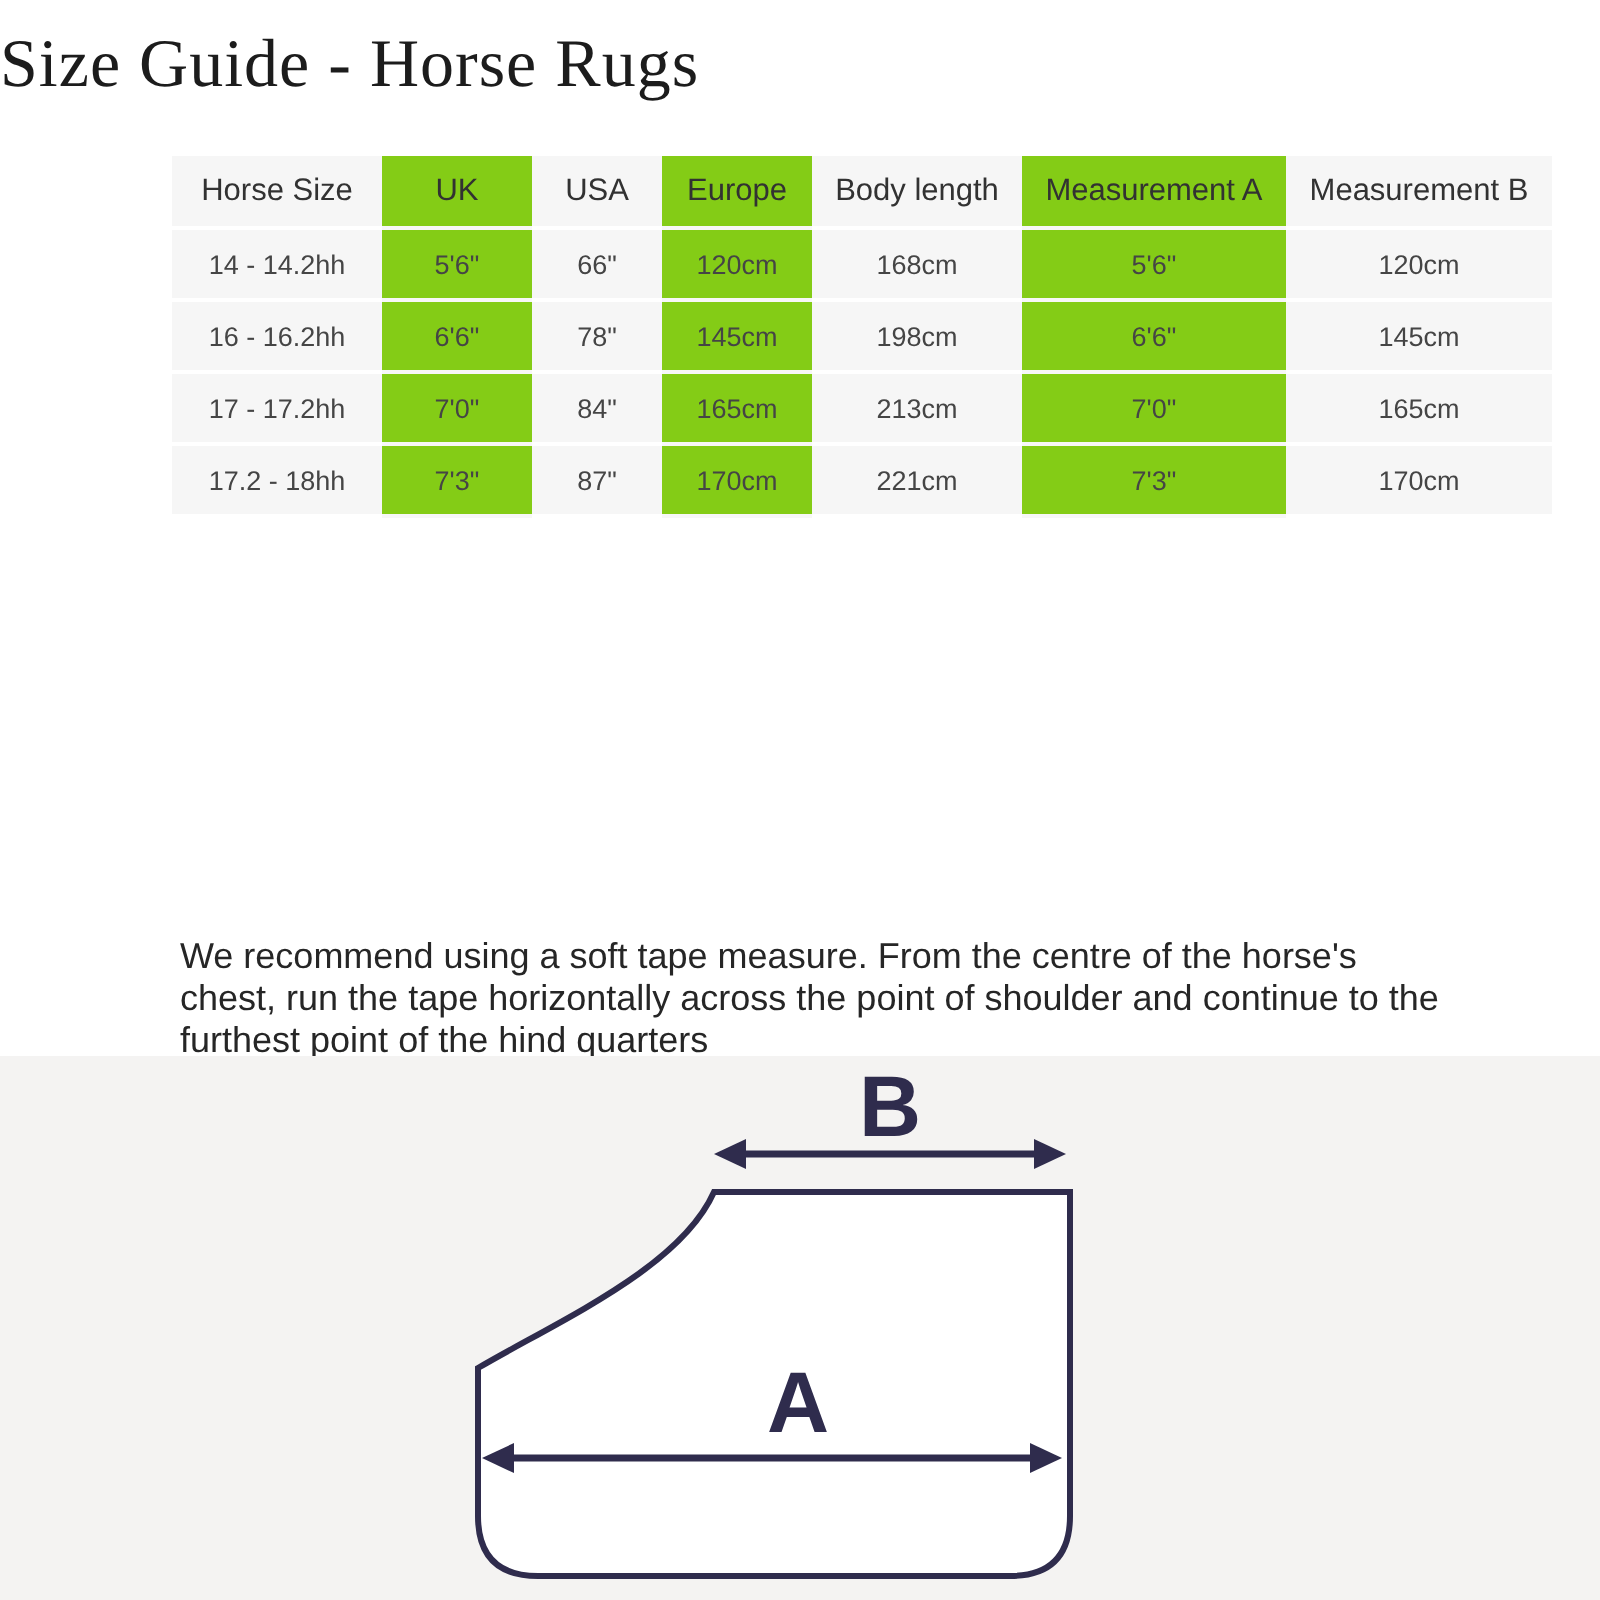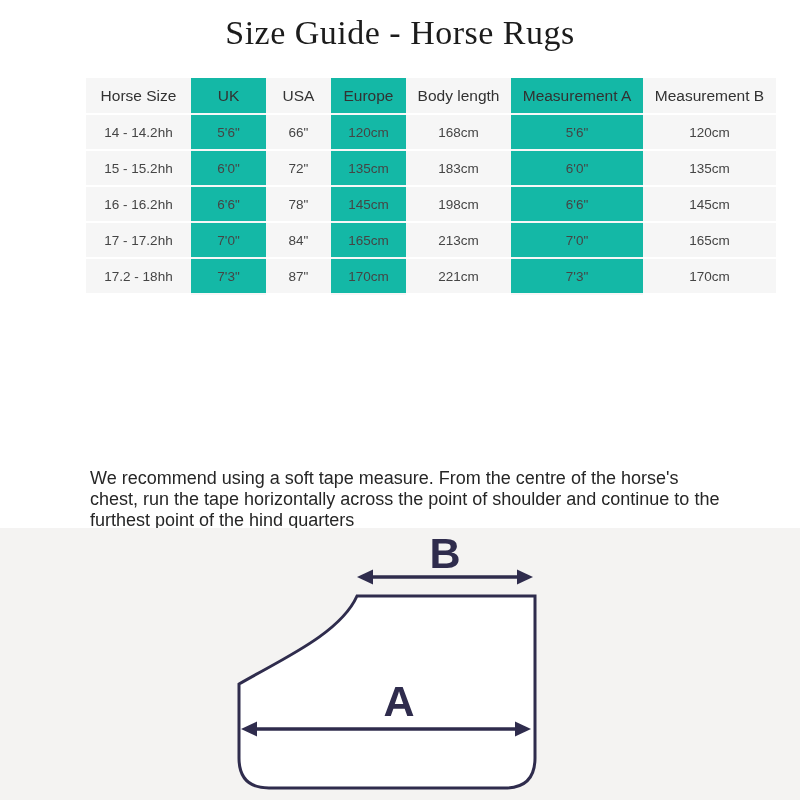--- a/index.html
+++ b/index.html
@@ -9,41 +9,41 @@
   }
   *{box-sizing:border-box;}
   html,body{margin:0;padding:0;}
   body{
     width:800px;height:800px;position:relative;overflow:hidden;
     background:#ffffff;
     font-family:"Liberation Sans",sans-serif;
   }
   .title{
     position:absolute;top:14px;left:0;width:800px;
-    margin:0;text-align:center;
+    margin:0;
     font-family:"Liberation Serif",serif;
     font-size:34px;font-weight:400;color:#1c1c1c;
     letter-spacing:0.5px;
   }
   table.size-table{
     position:absolute;left:86px;top:78px;width:690px;
     border-collapse:collapse;table-layout:fixed;
   }
   col.c1{width:105px}col.c2{width:75px}col.c3{width:65px}col.c4{width:75px}
   col.c5{width:105px}col.c6{width:132px}col.c7{width:133px}
   .size-table th{
     height:36px;padding:0;font-size:15.5px;font-weight:400;color:#323232;
     text-align:center;border-bottom:2px solid #ffffff;
   }
   .size-table td{
     height:36px;padding:0;font-size:13.5px;font-weight:400;color:#454545;
     text-align:center;border-bottom:2px solid #ffffff;
   }
   .size-table .shade{background:var(--stripe);}
-  .size-table .plain{background:#14b8a6;border-bottom-color:#f7f7f7;}
+  .size-table .plain{background:#84cc16;border-bottom-color:#f7f7f7;}
   .note{
     position:absolute;left:90px;top:468px;width:636px;margin:0;
     font-size:18px;line-height:21px;color:#262626;
   }
   .diagram{
     position:absolute;left:0;top:528px;width:800px;height:272px;
     background:var(--diagram-bg);
   }
   .diagram svg{display:block;width:800px;height:272px;}
   .outline{fill:#ffffff;stroke:var(--navy);stroke-width:3;}
@@ -86,29 +86,20 @@
       <tr>
         <td class="shade">14 - 14.2hh</td>
         <td class="plain">5'6"</td>
         <td class="shade">66"</td>
         <td class="plain">120cm</td>
         <td class="shade">168cm</td>
         <td class="plain">5'6"</td>
         <td class="shade">120cm</td>
       </tr>
       <tr>
-        <td class="shade">15 - 15.2hh</td>
-        <td class="plain">6'0"</td>
-        <td class="shade">72"</td>
-        <td class="plain">135cm</td>
-        <td class="shade">183cm</td>
-        <td class="plain">6'0"</td>
-        <td class="shade">135cm</td>
-      </tr>
-      <tr>
         <td class="shade">16 - 16.2hh</td>
         <td class="plain">6'6"</td>
         <td class="shade">78"</td>
         <td class="plain">145cm</td>
         <td class="shade">198cm</td>
         <td class="plain">6'6"</td>
         <td class="shade">145cm</td>
       </tr>
       <tr>
         <td class="shade">17 - 17.2hh</td>

